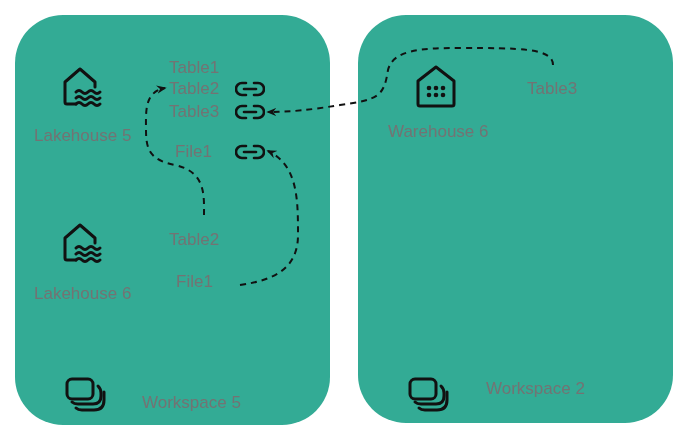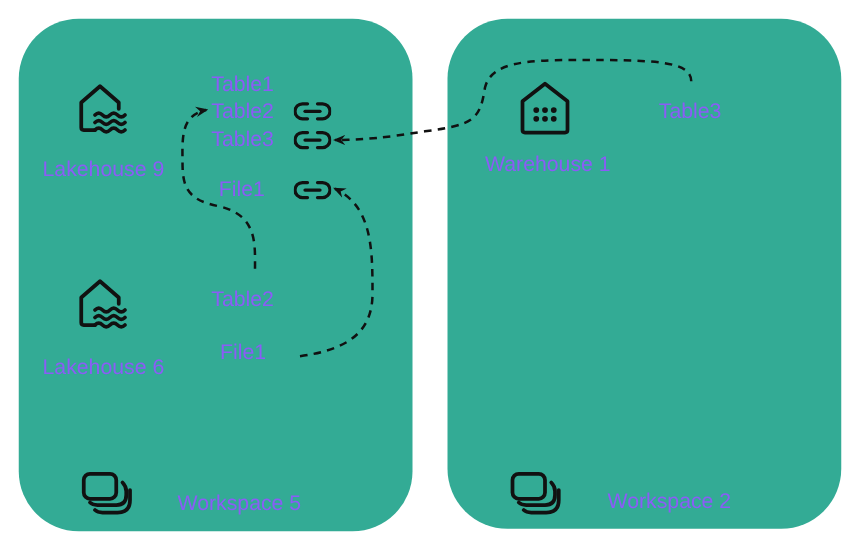--- a/index.html
+++ b/index.html
@@ -1,39 +1,39 @@
 <!DOCTYPE html>
 <html><head>
   <meta charset="utf-8">
   <style>
     html, body { margin: 0; padding: 0; background: #ffffff; }
     body { width: 691px; height: 442px; position: relative; overflow: hidden;
            font-family: "Liberation Sans", "DejaVu Sans", sans-serif; color: #111; }
     .panel { position: absolute; background: #33ab95; border-radius: 48px; }
     #ws1 { left: 15px; top: 15px; width: 315px; height: 410px; }
     #ws2 { left: 358px; top: 15px; width: 315px; height: 408px; }
-    .label { position: absolute; font-size: 17px; line-height: 20px; white-space: nowrap; color: #8b5cf6; }
+    .label { position: absolute; font-size: 17px; line-height: 20px; white-space: nowrap; color: #737373; }
     .icon { position: absolute; }
     svg.overlay { position: absolute; left: 0; top: 0; width: 691px; height: 442px; pointer-events: none; }
   </style>
 </head>
 <body>
 
 <div class="panel" id="ws1"></div>
 <div class="panel" id="ws2"></div>
 
 <svg class="icon" style="left:62px;top:66px" width="56" height="48" viewBox="0 0 56 48">
   <g fill="none" stroke="#111" stroke-width="3" stroke-linecap="round" stroke-linejoin="round">
     <path d="M14 38 L5 38 Q3 38 3 36 L3 16 L18 3 L33 16 L33 21"></path>
     <path d="M14 26 q3 -3 6 0 t6 0 t6 0 t6 0"></path>
     <path d="M14 32 q3 -3 6 0 t6 0 t6 0 t6 0"></path>
     <path d="M14 38 q3 -3 6 0 t6 0 t6 0 t6 0"></path>
   </g>
 </svg>
-<div class="label" style="left:34px;top:126px">Lakehouse 9</div>
+<div class="label" style="left:34px;top:126px">Lakehouse 5</div>
 
 <div class="label" style="left:169px;top:58px">Table1</div>
 <div class="label" style="left:169px;top:79px">Table2</div>
 <div class="label" style="left:169px;top:102px">Table3</div>
 <div class="label" style="left:175px;top:142px">File1</div>
 
 <svg class="icon" style="left:235px;top:81px" width="30" height="16" viewBox="0 0 30 16">
   <g fill="none" stroke="#111" stroke-width="2.6" stroke-linecap="round">
     <path d="M11 2 L7 2 A6 6 0 0 0 7 14 L11 14"></path>
       <path d="M19 2 L23 2 A6 6 0 0 1 23 14 L19 14"></path>
@@ -82,31 +82,31 @@
   </g>
   <g fill="#111">
     <circle cx="15" cy="24" r="2.3"></circle>
       <circle cx="22" cy="24" r="2.3"></circle>
       <circle cx="29" cy="24" r="2.3"></circle>
     <circle cx="15" cy="31" r="2.3"></circle>
       <circle cx="22" cy="31" r="2.3"></circle>
       <circle cx="29" cy="31" r="2.3"></circle>
   </g>
 </svg>
-<div class="label" style="left:388px;top:122px">Warehouse 1</div>
+<div class="label" style="left:388px;top:122px">Warehouse 6</div>
 <div class="label" style="left:527px;top:79px">Table3</div>
 
 <svg class="icon" style="left:407px;top:376px" width="46" height="40" viewBox="0 0 46 40">
   <g fill="none" stroke="#111" stroke-width="3" stroke-linecap="round" stroke-linejoin="round">
     <rect x="3" y="3" width="26" height="20" rx="5"></rect>
     <path d="M34 10 Q37 13 37 17 L37 20 Q37 28 29 28 L14 28 Q10 28 8 26"></path>
     <path d="M40 16 L40 24 Q40 34 30 34 L18 34 Q14 34 12 32"></path>
   </g>
 </svg>
-<div class="label" style="left:486px;top:391px">Workspace 2</div>
+<div class="label" style="left:486px;top:379px">Workspace 2</div>
 
 <svg class="overlay" viewBox="0 0 691 442">
   <defs>
     <marker id="ah" viewBox="0 0 12 10" refX="10" refY="5" markerWidth="10" markerHeight="10" orient="auto" markerUnits="userSpaceOnUse">
       <path d="M0 0 L12 5 L0 10 L4 5 Z" fill="#111"></path>
     </marker>
   </defs>
   <path d="M204 215 C204 195 206 172 175 165 C150 160 146 150 146 130 C146 112 144 92 165 88" fill="none" stroke="#111" stroke-width="2" stroke-dasharray="6 5" marker-end="url(#ah)"></path>
   <path d="M240 285 C275 280 298 268 298 235 C298 200 298 165 268 151" fill="none" stroke="#111" stroke-width="2" stroke-dasharray="6 5" marker-end="url(#ah)"></path>
   <path d="M553 65 C553 48 520 48 460 48 C420 48 393 50 388 70 C384 95 380 100 340 105 C310 110 290 112 268 112" fill="none" stroke="#111" stroke-width="2" stroke-dasharray="6 5" marker-end="url(#ah)"></path>

